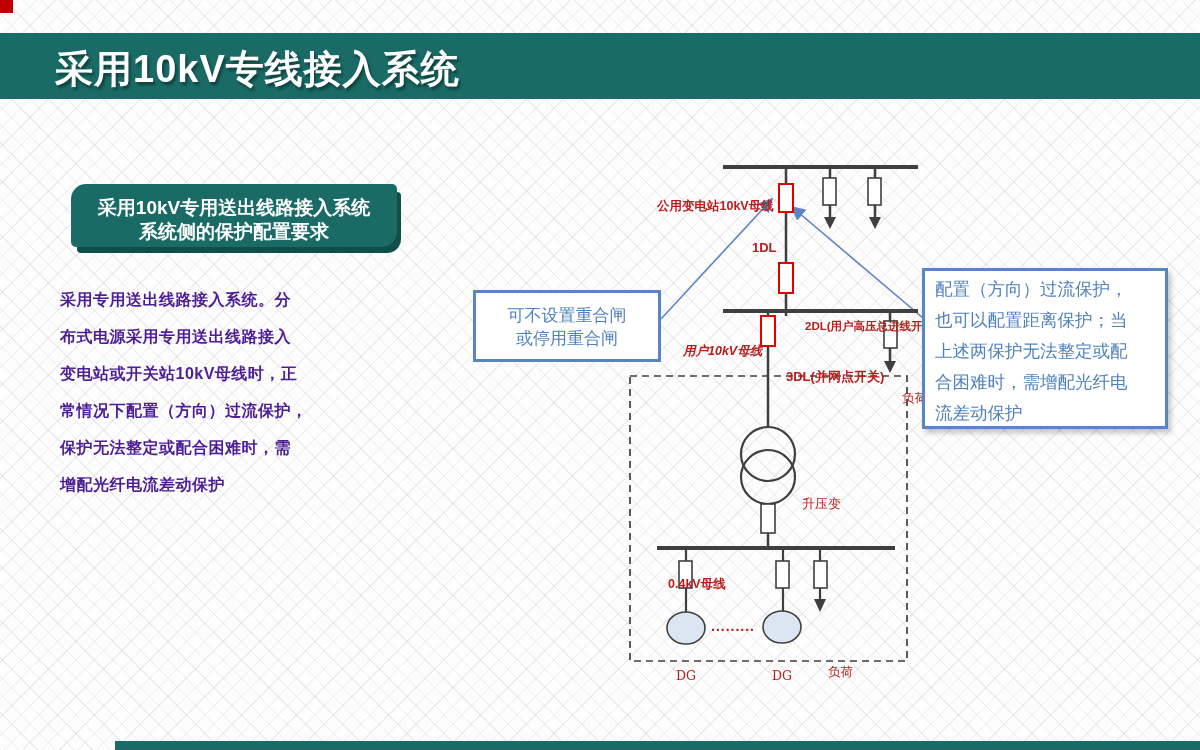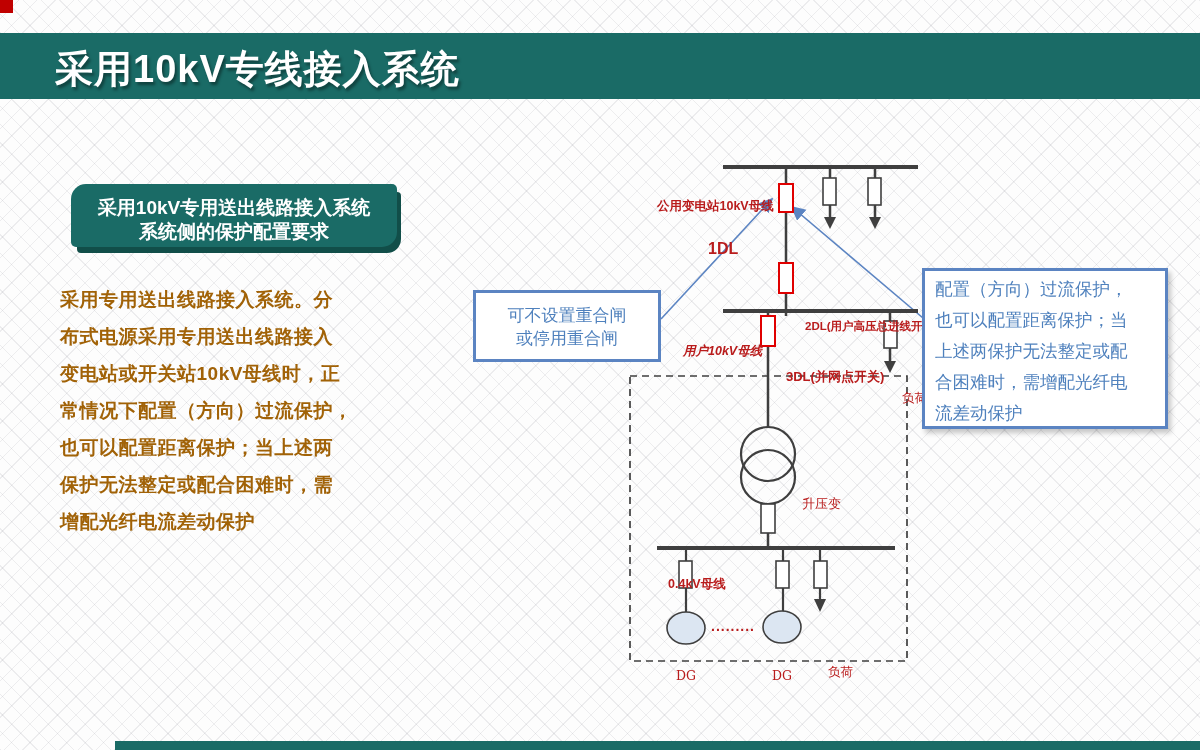--- a/index.html
+++ b/index.html
@@ -21,29 +21,29 @@
   }
   .footer-bar{left:115px;top:741px;width:1085px;height:9px;background:#1a6b66;z-index:3;}
   
   .subtitle-box{
     left:71px;top:184px;width:326px;height:63px;background:#1a6b66;
     border-radius:15px 5px 15px 5px;box-shadow:5px 7px 0 -1px #114e49;
     color:#ffffff;font-weight:bold;font-size:19px;line-height:24px;
     text-align:center;padding-top:12px;box-sizing:border-box;z-index:4;
   }
   .body-text{
-    left:60px;top:281px;width:410px;color:#a16207;font-size:19px;
+    left:60px;top:281px;width:410px;color:#4c1d95;font-size:16px;
     font-weight:bold;line-height:37px;letter-spacing:0.5px;z-index:2;
   }
   .body-text div{white-space:nowrap;}
   
   .dlabel{color:#b91c1c;font-weight:600;z-index:2;white-space:nowrap;margin-top:48px;}
   .serif{font-family:"DejaVu Serif","Liberation Serif",serif;font-weight:500;}
   .lbl-bus-public{left:657px;top:150px;font-size:12.5px;}
-  .lbl-1dl{left:708px;top:192px;font-size:16px;font-weight:bold;}
+  .lbl-1dl{left:752px;top:192px;font-size:13px;font-weight:bold;}
   .lbl-2dl{left:805px;top:271px;font-size:11.5px;}
   .lbl-bus-user{left:683px;top:295px;font-size:12.5px;font-style:italic;}
   .lbl-3dl{left:786px;top:320px;font-size:13px;}
   .lbl-transformer{left:802px;top:447px;font-size:13px;}
   .lbl-bus-lv{left:668px;top:528px;font-size:12.5px;}
   .lbl-dots{left:711px;top:570px;font-size:14px;font-weight:bold;letter-spacing:1px;}
   .lbl-dg1{left:674px;top:620px;width:24px;text-align:center;font-size:12.5px;}
   .lbl-dg2{left:770px;top:620px;width:24px;text-align:center;font-size:12.5px;}
   .lbl-load-bottom{left:828px;top:616px;font-size:12.5px;}
   .lbl-load-right{left:902px;top:342px;font-size:12.5px;z-index:2;}
@@ -74,21 +74,20 @@
 
 <div class="abs subtitle-box">
   <div>采用10kV专用送出线路接入系统</div>
   <div>系统侧的保护配置要求</div>
 </div>
 <div class="abs body-text">
   <div>采用专用送出线路接入系统。分</div>
   <div>布式电源采用专用送出线路接入</div>
   <div>变电站或开关站10kV母线时，正</div>
   <div>常情况下配置（方向）过流保护，</div>
-  <div>也可以配置距离保护；当上述两</div>
   <div>保护无法整定或配合困难时，需</div>
   <div>增配光纤电流差动保护</div>
 </div>
 
 <svg class="abs diagram" width="1200" height="750" viewBox="0 0 1200 750">
   <defs>
     <marker id="blueArrow" markerWidth="10" markerHeight="10" refX="8" refY="4.5" orient="auto">
       <path d="M0,0 L9,4.5 L0,9 z" fill="#5b84c2"></path>
     </marker>
   </defs>

